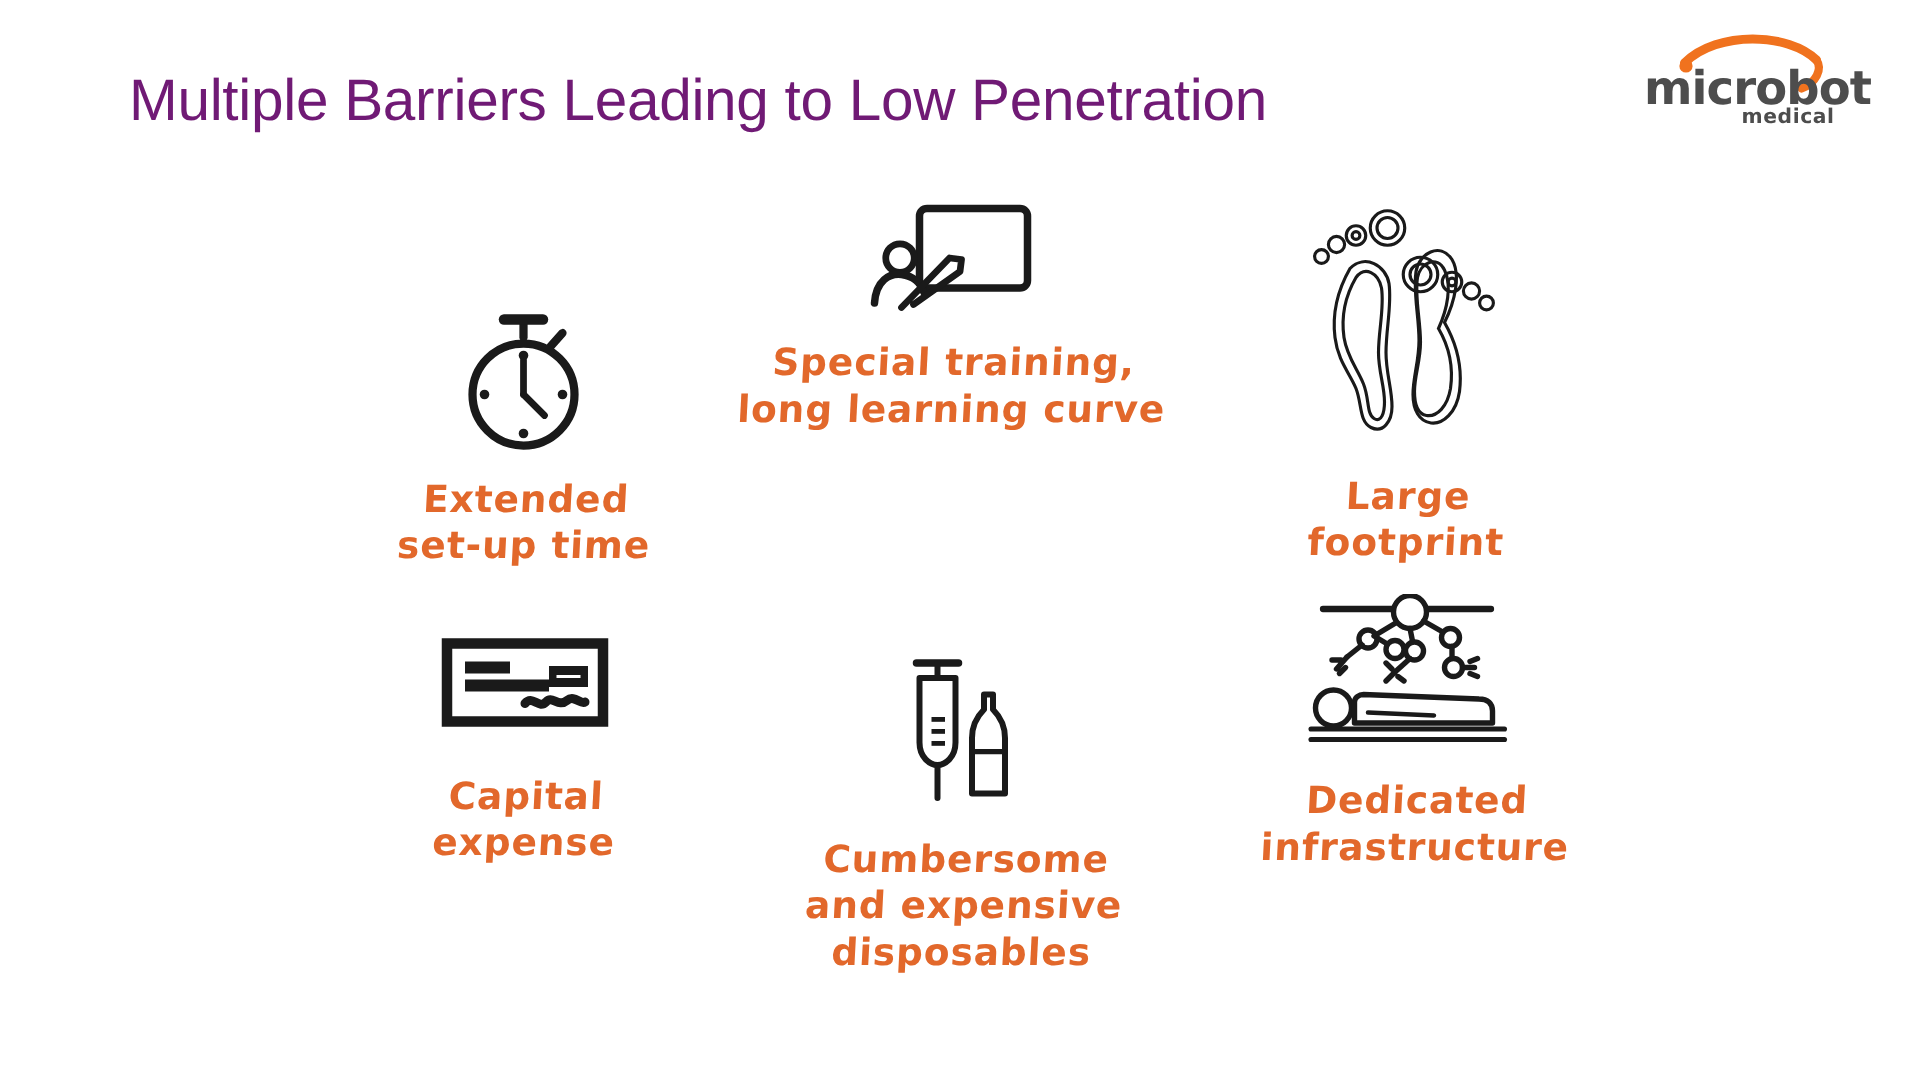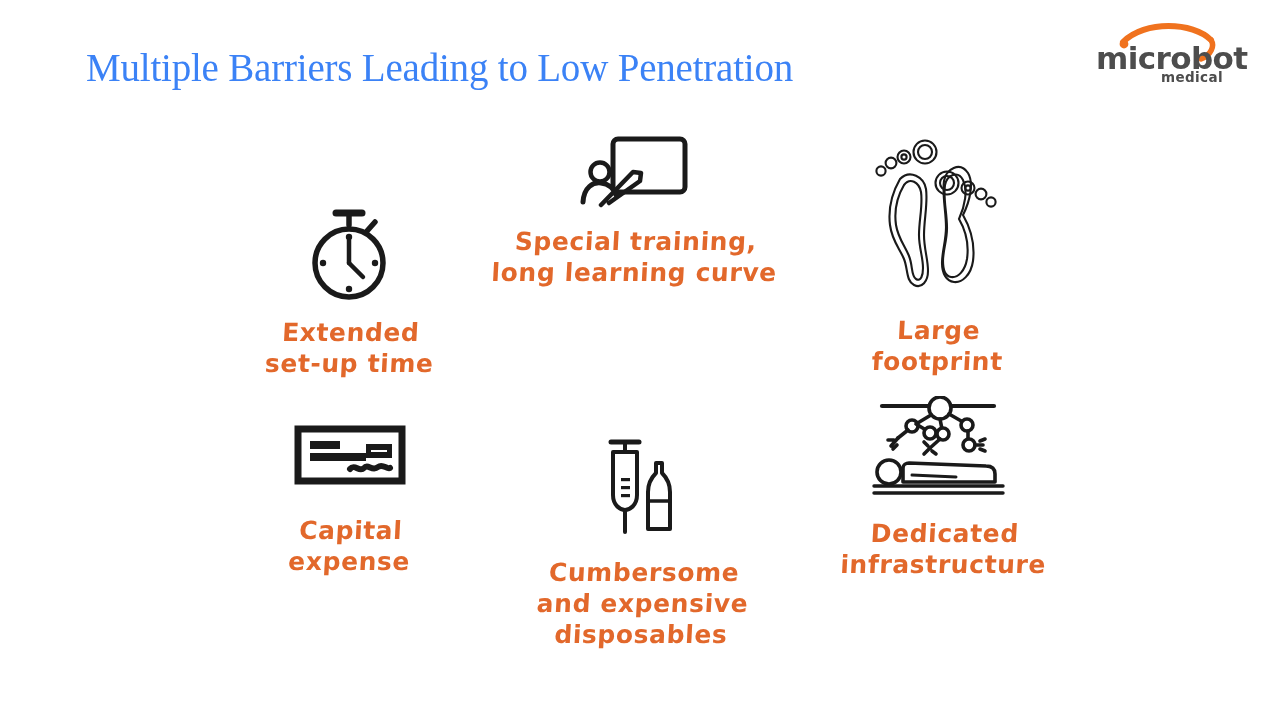--- a/index.html
+++ b/index.html
@@ -20,24 +20,24 @@
     width: 1280px;
     height: 720px;
     background: #ffffff;
   }
 
   
   .slide-title {
     position: absolute;
     left: 86px;
     top: 42px;
-    font-family: Liberation Serif, serif;
+    font-family: Liberation Sans, sans-serif;
     font-size: 39px;
     font-weight: 400;
-    color: #3b82f6;
+    color: #701a75;
     letter-spacing: -0.2px;
     white-space: nowrap;
     line-height: 52px;
   }
 
   
   .logo {
     position: absolute;
     left: 1093px;
     top: 22px;

